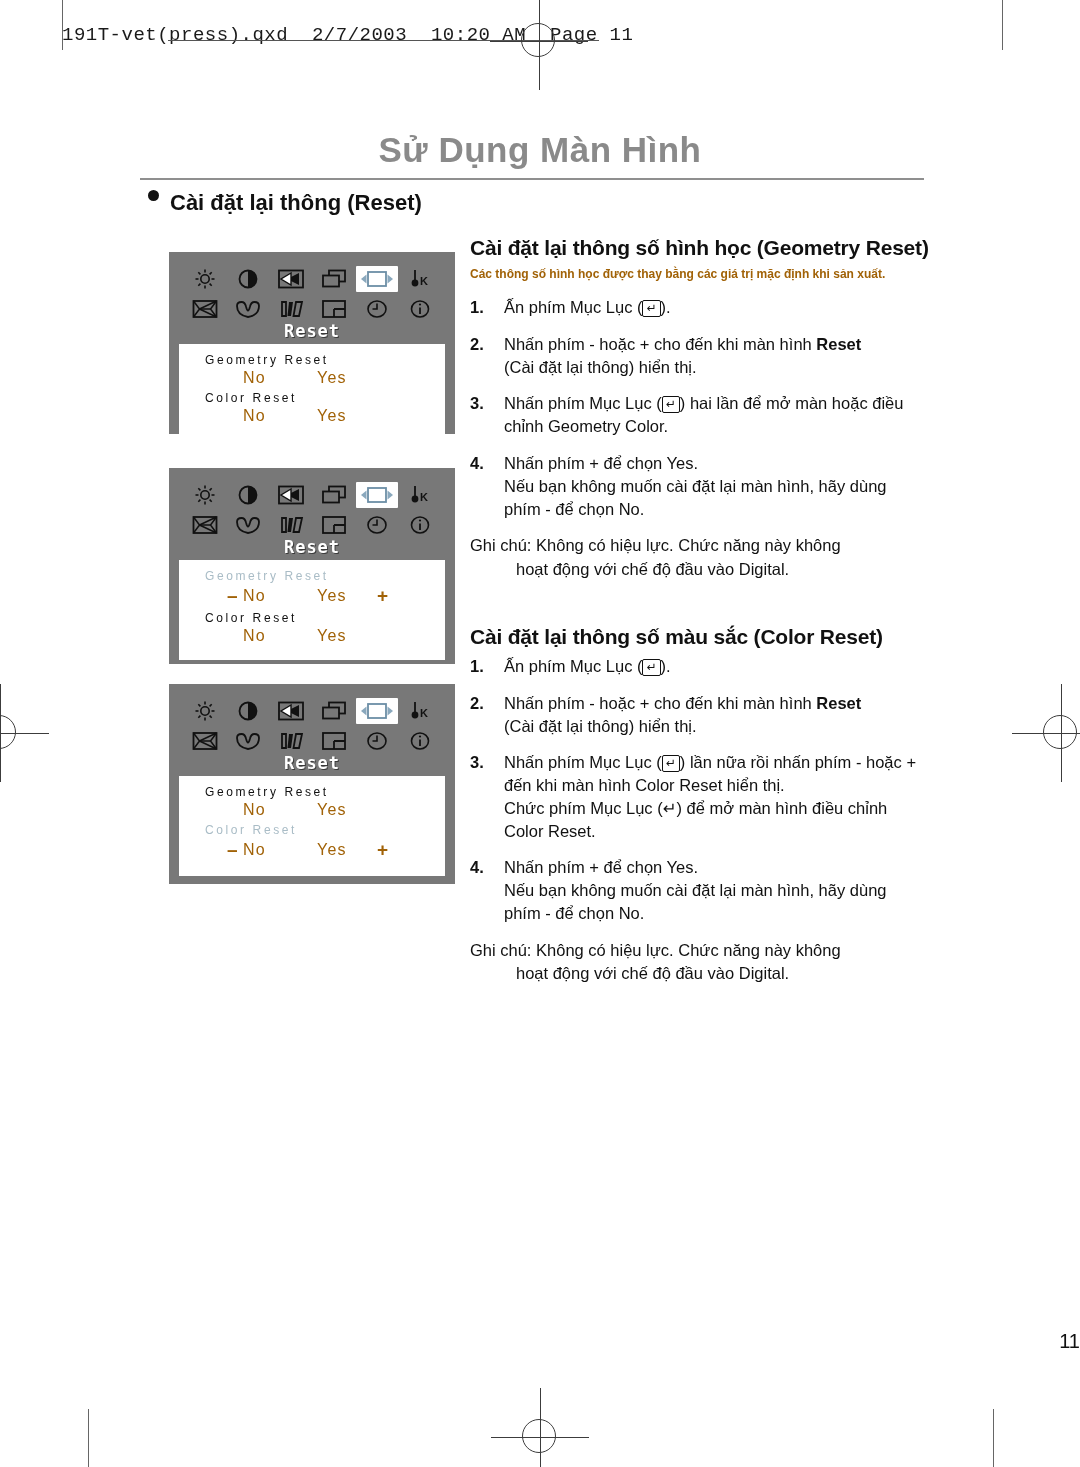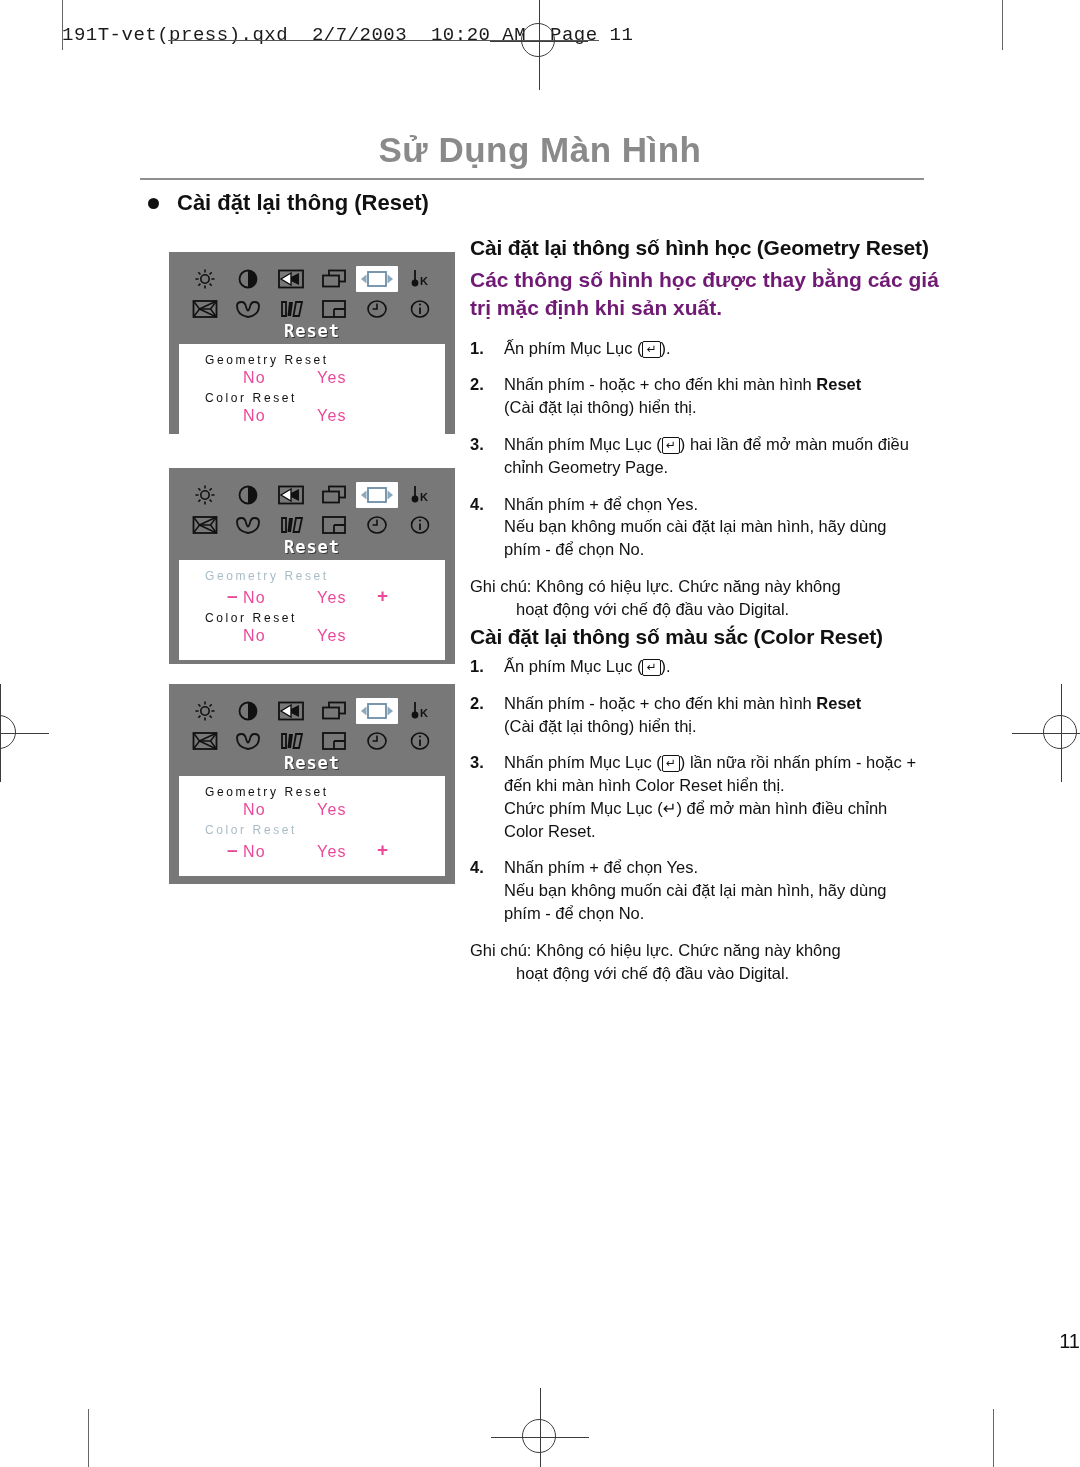--- a/index.html
+++ b/index.html
@@ -110,22 +110,21 @@
     background: #8f8f8f;
   }
 
   .section-bullet {
     position: absolute;
     left: 148px; top: 190px;
     font-size: 22px;
     font-weight: bold;
     color: #111;
     display: flex;
-    align-items: center;
-    gap: 15px;
+    gap: 8px;
   }
   .bullet-dot {
     display: inline-block;
     width: 11px; height: 11px;
     background: #111;
     border-radius: 50%;
     margin-right: 3px;
   }
 
   
@@ -181,23 +180,23 @@
   .menu-title {
     font-family: "Liberation Sans", sans-serif;
     font-size: 12px;
     color: #111;
     letter-spacing: 2.6px;
     padding-left: 26px;
   }
   .menu-title.active { color: #a9bcc6; }
   .menu-options {
     display: flex;
-    align-items: flex-end;
+    align-items: center;
     font-size: 16px;
-    color: #ec4899;
+    color: #a16207;
     letter-spacing: 1.2px;
     margin: 2px 0 4px 0;
     padding-left: 48px;
   }
   .menu-options .sgn {
     font-weight: bold;
     font-size: 19px;
     width: 16px;
     display: inline-block;
   }
@@ -212,25 +211,25 @@
     width: 470px;
   }
   h2.sub {
     font-size: 21px;
     font-weight: bold;
     color: #111;
     margin: 0 0 6px 0;
     letter-spacing: -0.2px;
   }
   p.intro {
-    font-size: 21px;
+    font-size: 12px;
     font-weight: bold;
     line-height: 1.35;
     margin: 0 0 14px 0;
-    color: #701a75;
+    color: #a16207;
   }
   .steps { margin: 0; padding: 0; }
   .step {
     display: flex;
     margin-bottom: 14px;
     font-size: 16.5px;
     line-height: 1.38;
     color: #111;
   }
   .step .num {
@@ -644,21 +643,21 @@
       <div class="step">
         <span class="num">1.</span>
         <span class="body"><span>Ấn phím Mục Lục (</span><span class="menu-key">↵</span><span>).</span></span>
       </div>
       <div class="step">
         <span class="num">2.</span>
         <span class="body"><span>Nhấn phím - hoặc + cho đến khi màn hình </span><b>Reset</b><br><span>(Cài đặt lại thông) hiển thị.</span></span>
       </div>
       <div class="step">
         <span class="num">3.</span>
-        <span class="body"><span>Nhấn phím Mục Lục (</span><span class="menu-key">↵</span><span>) hai lần để mở màn muốn điều</span><br><span>chỉnh Geometry Page.</span></span>
+        <span class="body"><span>Nhấn phím Mục Lục (</span><span class="menu-key">↵</span><span>) hai lần để mở màn hoặc điều</span><br><span>chỉnh Geometry Color.</span></span>
       </div>
       <div class="step">
         <span class="num">4.</span>
         <span class="body"><span>Nhấn phím + để chọn Yes.</span><br><span>Nếu bạn không muốn cài đặt lại màn hình, hãy dùng</span><br><span>phím - để chọn No.</span></span>
       </div>
     </div>
 
     <p class="note">
       <span>Ghi chú: Không có hiệu lực. Chức năng này không</span>
       <span class="l2">hoạt động với chế độ đầu vào Digital.</span>

